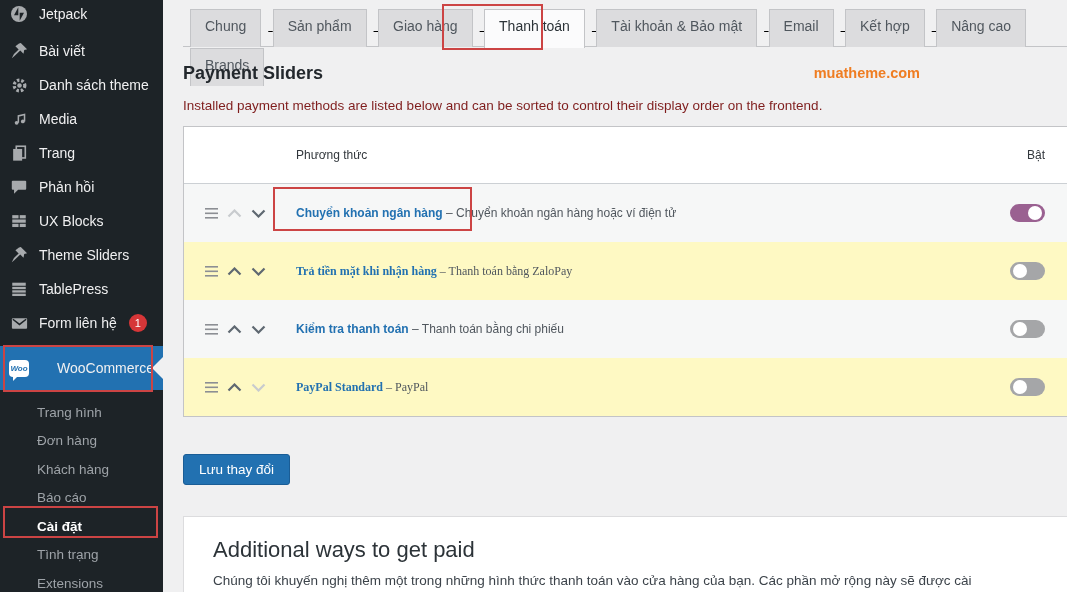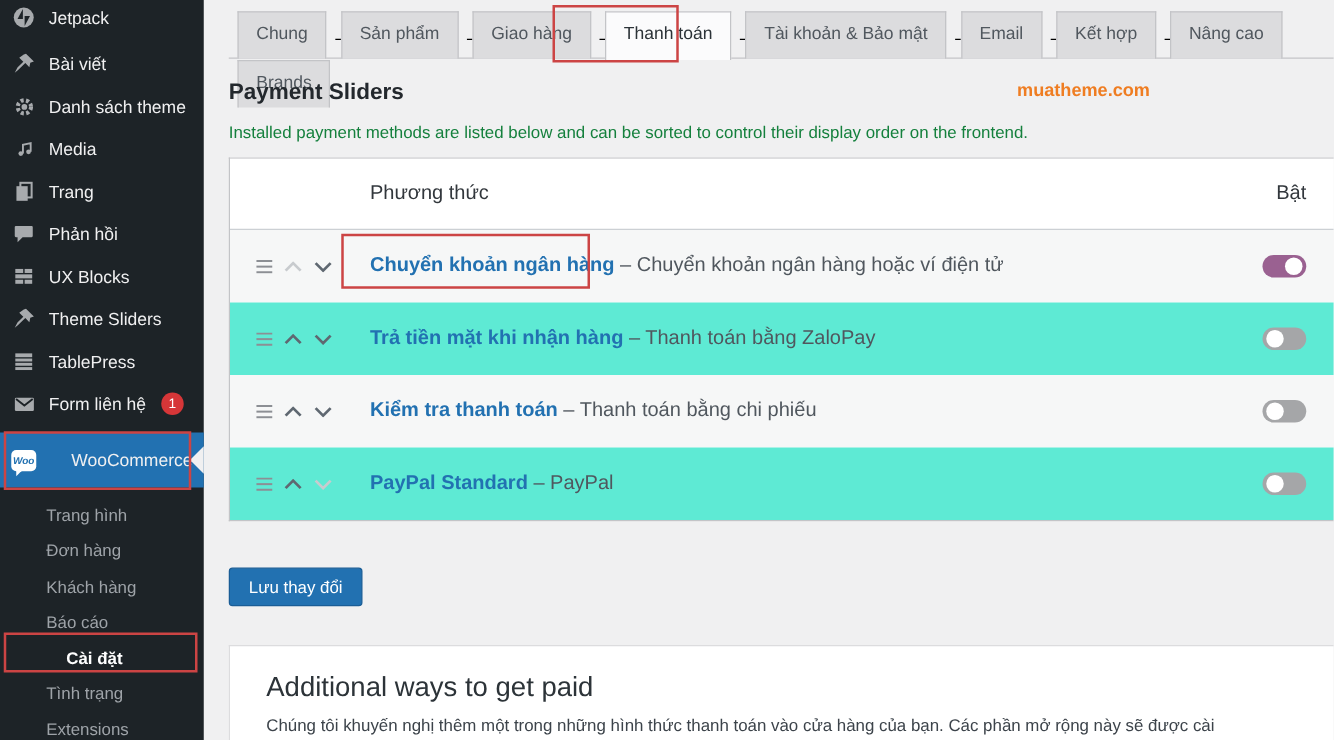--- a/index.html
+++ b/index.html
@@ -18,39 +18,39 @@
   .menu-item .mi-label { white-space:nowrap; }
   .badge { background:#d63638; color:#fff; border-radius:50%; width:18px; height:18px; font-size:11px; display:flex; align-items:center; justify-content:center; margin-left:2px; }
   .menu-item.active-top { background:#2271b1; height:44px; margin-top:6px; position:relative; font-weight:400;gap:28px; }
   .arrow-notch { position:absolute; right:0; top:50%; transform:translateY(-50%); width:0; height:0;
       border-top:11px solid transparent; border-bottom:11px solid transparent; border-right:11px solid #f0f0f1; }
   .woo-bubble { width:26px; height:17px; background:#fff; border-radius:4px; position:relative; display:flex; align-items:center; justify-content:center; }
   .woo-bubble span { color:#2271b1; font-size:8px; font-weight:bold; font-style:italic; }
   .woo-bubble:after { content:""; position:absolute; left:4px; bottom:-4px; border:4px solid transparent; border-top-color:#fff; border-left-color:#fff; }
   .submenu { list-style:none; padding:8px 0 0 0; }
   .submenu li { height:28.5px; display:flex; align-items:center; padding-left:37px; color:#9ea3a8; font-size:13.5px; cursor:pointer; }
-  .submenu li.active { color:#fff; font-weight:bold;margin-left:16px; }
+  .submenu li.active { color:#fff; font-weight:bold; }
 
   
   .main { flex:1; position:relative; padding-left:20px; }
   .tabs { margin-top:8px; border-bottom:1px solid #c3c4c7; padding-left:7px; height:39px;text-decoration:underline; }
   .tab { display:inline-block; padding:8px 14px; margin-right:7px; background:#dcdcde; border:1px solid #c3c4c7; border-bottom:none;
          color:#50575e; font-size:14px; text-decoration:none; position:relative; top:1px; height:38px; cursor:pointer; }
   .tab.active { background:#fbfbfc; color:#2c3338; height:39px; }
 
   .page-head { margin-top:16px; position:relative; }
   .page-title { font-size:18px; font-weight:600; color:#23282d; }
   .watermark { position:absolute; right:147px; top:2px; color:#ef7d22; font-size:14.5px; font-weight:bold; }
-  .page-desc { margin-top:14px; font-size:13.5px; color:#15803d; }
+  .page-desc { margin-top:14px; font-size:13.5px; color:#7f1d1d; }
 
   .gw-table { margin-top:13px; background:#fff; border:1px solid #c3c4c7; border-right:none; }
-  .gw-row { display:flex; align-items:center; height:58px; font-size:16px; }
+  .gw-row { display:flex; align-items:center; height:58px; font-size:12px; }
   .gw-row.head { height:57px; border-bottom:1px solid #ccd0d4; background:#fff; font-weight:400; color:#32373c; }
   .gw-row.odd { background:#f6f7f7; }
-  .gw-row.even { background:#5eead4; }
+  .gw-row.even { background:#fef9c3;font-family:Liberation Serif, serif; }
   .col-handle { width:112px; min-width:112px; padding-left:21px; display:flex; align-items:center; gap:9px; }
   .drag { cursor:move; display:flex; }
   .chev { cursor:pointer; display:flex; }
   .chev.disabled { cursor:default; }
   .col-name { flex:1; }
   .gw-name { color:#2271b1; font-weight:bold; text-decoration:none; cursor:pointer; }
   .gw-desc { color:#50575e; }
   .col-toggle { margin-left:auto; padding-right:22px; }
   .head-enabled { margin-left:auto; padding-right:22px; color:#32373c; }
   .toggle { width:35px; height:18px; border-radius:10px; position:relative; cursor:pointer; }

